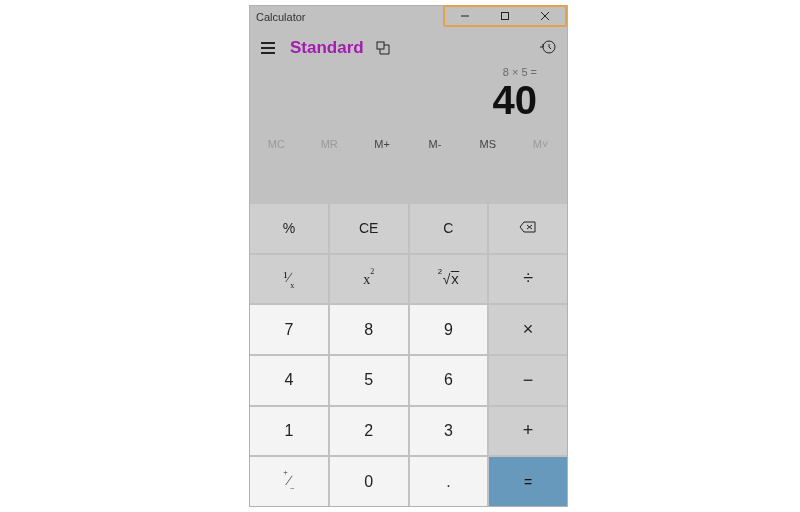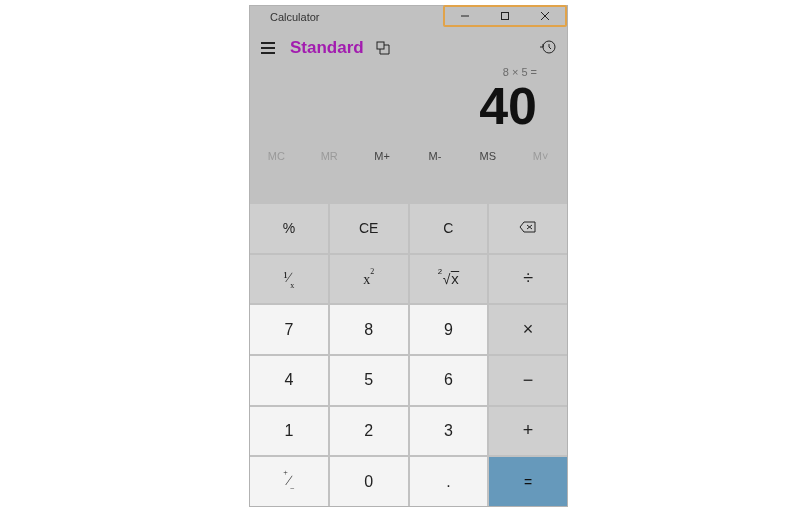--- a/index.html
+++ b/index.html
@@ -1,31 +1,31 @@
 <!DOCTYPE html>
 <html><head>
 <meta charset="utf-8">
 <style>
   html,body{margin:0;padding:0;width:800px;height:512px;background:#fff;font-family:"Segoe UI",Arial,sans-serif;overflow:hidden}
   .stage{position:relative;width:800px;height:512px}
   .window{position:absolute;left:249px;top:5px;width:319px;height:502px;background:#c1c1c1;border:1px solid #b2b2b2;box-sizing:border-box}
   .titlebar{height:22px;display:flex;align-items:center;font-size:11px;color:#333;position:relative}
-  .titlebar .title{padding-left:20px}
+  .titlebar .title{padding-left:6px}
   .winctrls{position:absolute;top:-1px;right:0;height:18px;display:flex;border:2px solid #e1a34a;border-radius:2px}
   .winbtn{width:40px;height:100%;display:flex;align-items:center;justify-content:center;color:#222}
   .winbtn svg{display:block}
   .subhdr{height:28px;display:flex;align-items:center;padding:0 8px;position:relative;margin-top:6px}
   .hamb{width:20px;display:flex;flex-direction:column;gap:3px;align-items:center;justify-content:center}
   .hamb span{display:block;width:14px;height:2px;background:#222}
   .mode{font-weight:600;font-size:17px;margin-left:12px;color:#a21caf}
   .pin{margin-left:12px;display:flex;align-items:center;justify-content:center}
   .hist{position:absolute;right:8px;top:2px;width:22px;height:22px;display:flex;align-items:center;justify-content:center}
   .disp{padding:4px 30px 0 0;text-align:right}
   .expr{font-size:11px;color:#6b6b6b}
-  .result{font-size:52px;font-weight:700;color:#111;line-height:1;margin-top:2px}
+  .result{font-size:40px;font-weight:700;color:#111;line-height:1;margin-top:2px}
   .memrow{display:flex;margin-top:18px;height:22px}
   .memrow div{flex:1;text-align:center;font-size:11px;color:#444}
   .memrow .dis{color:#9a9a9a}
   .grid{position:absolute;left:0;right:0;bottom:0;height:302px;display:grid;grid-template-columns:repeat(4,1fr);grid-template-rows:repeat(6,1fr);gap:2px;padding:0;background:#c1c1c1}
   .btn{display:flex;align-items:center;justify-content:center;font-size:14px;color:#222;background:#cfcfcf;cursor:default;user-select:none}
   .btn.func{background:#cfcfcf}
   .btn.num{background:#f4f4f4;font-size:16px;font-weight:500}
   .btn.op{background:#cfcfcf;font-size:18px}
   .btn.eq{background:#6699bb;color:#111}
   .btn .sci{font-family:"Times New Roman",serif;font-size:14px}

